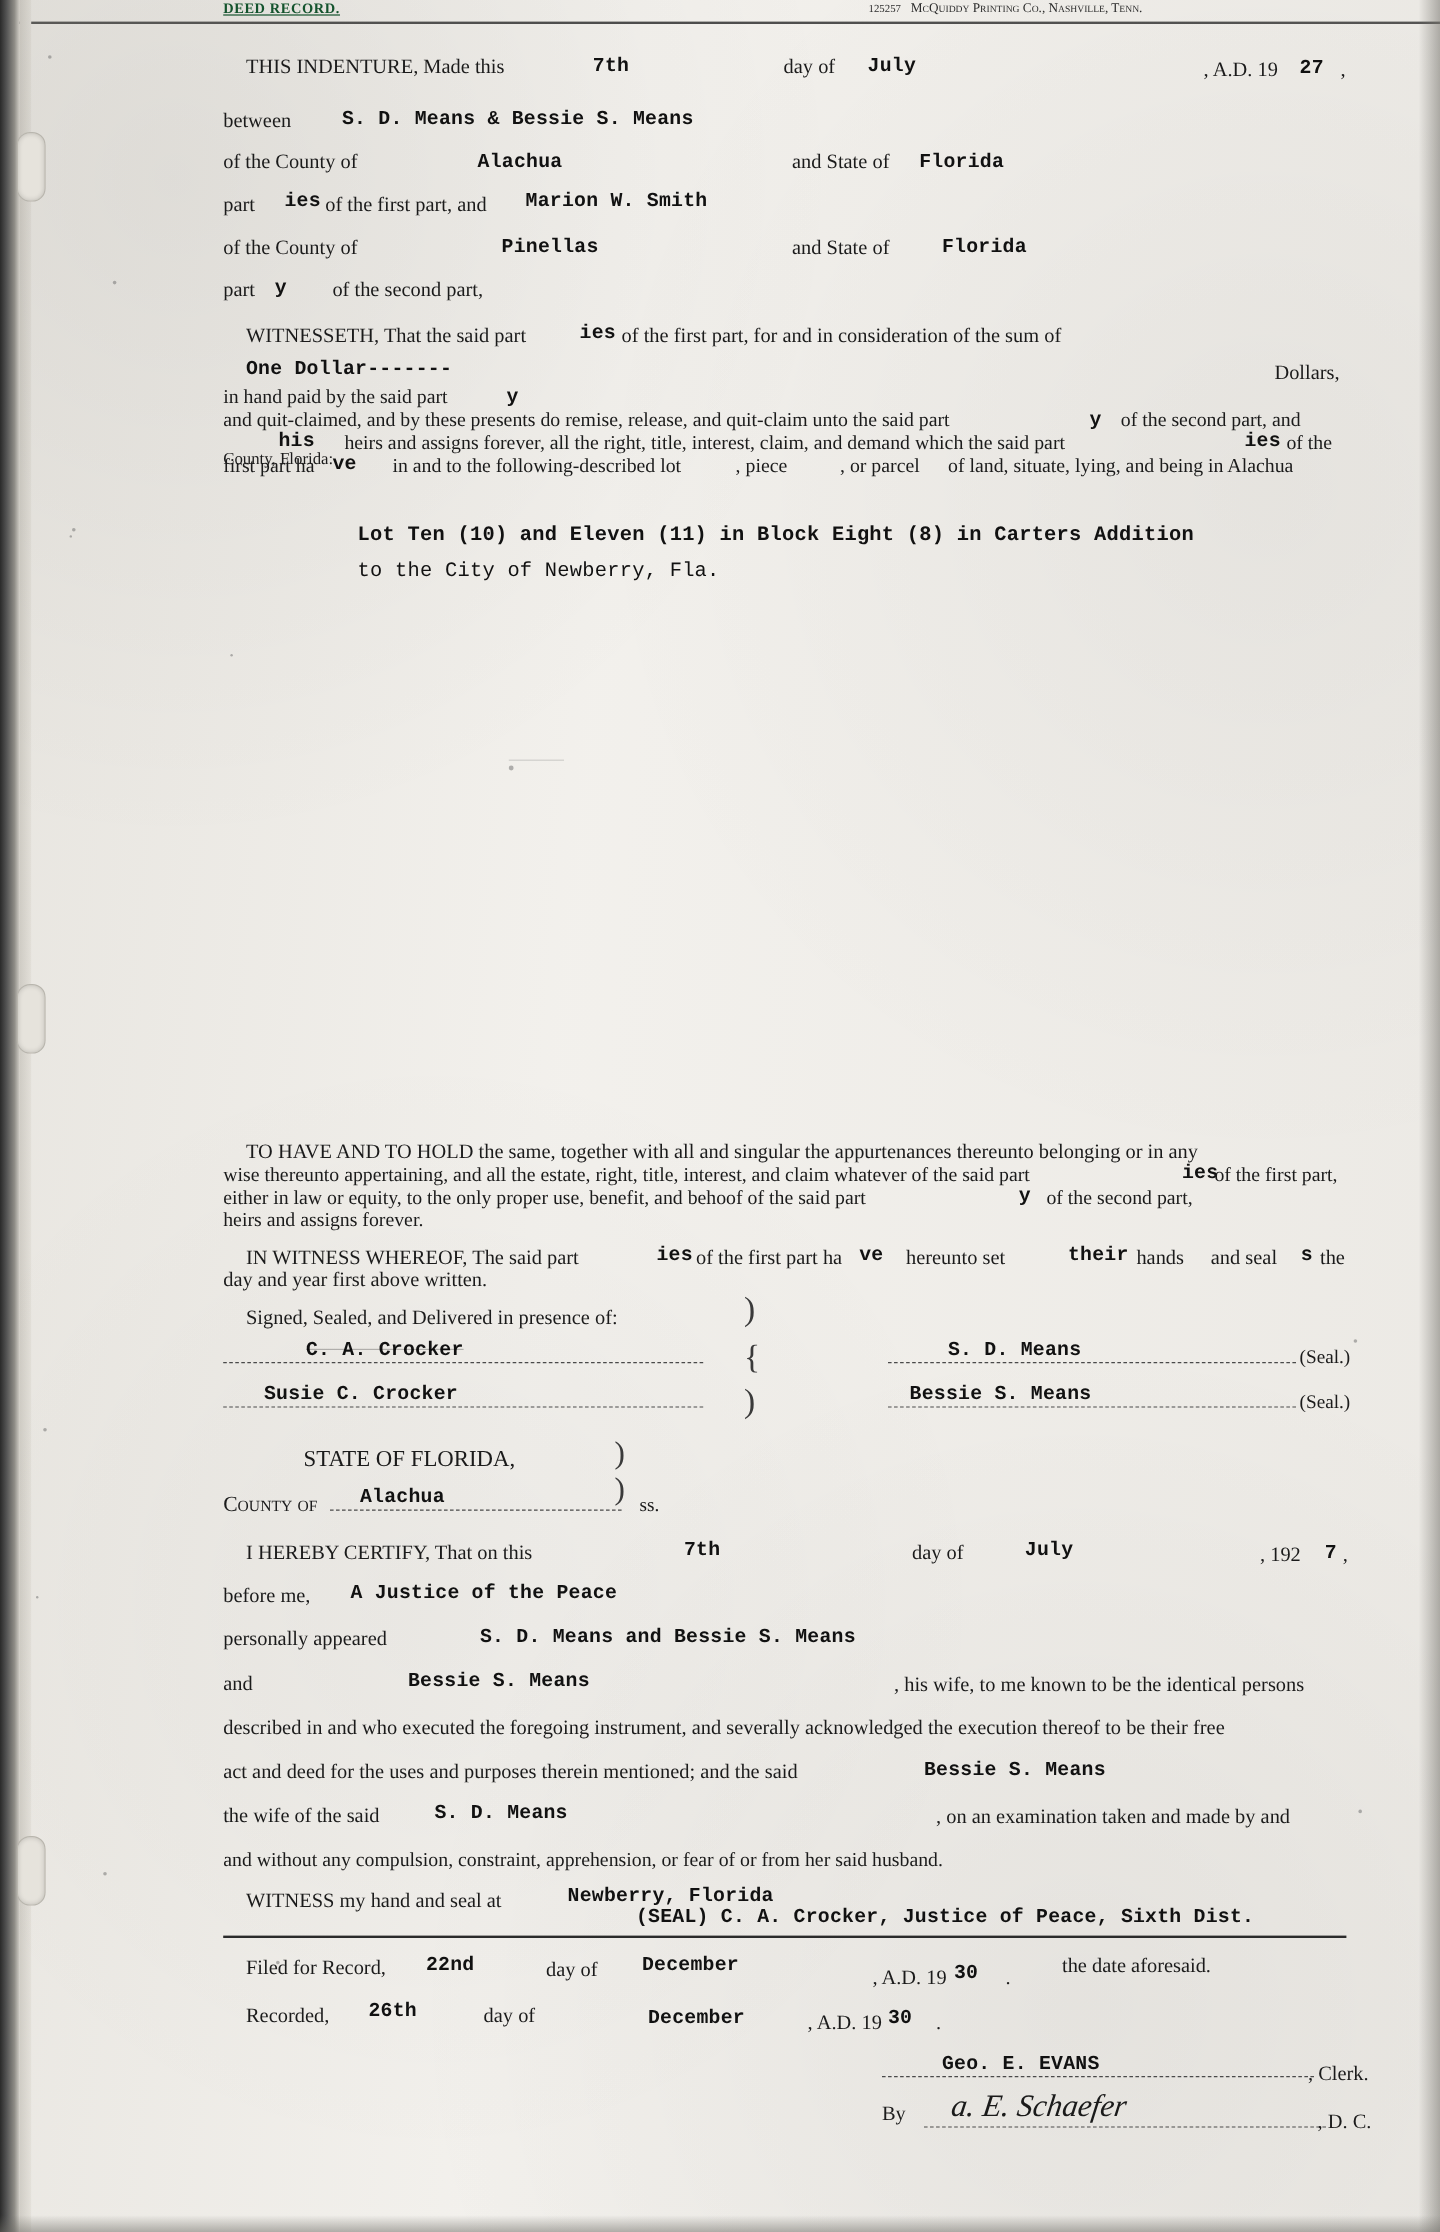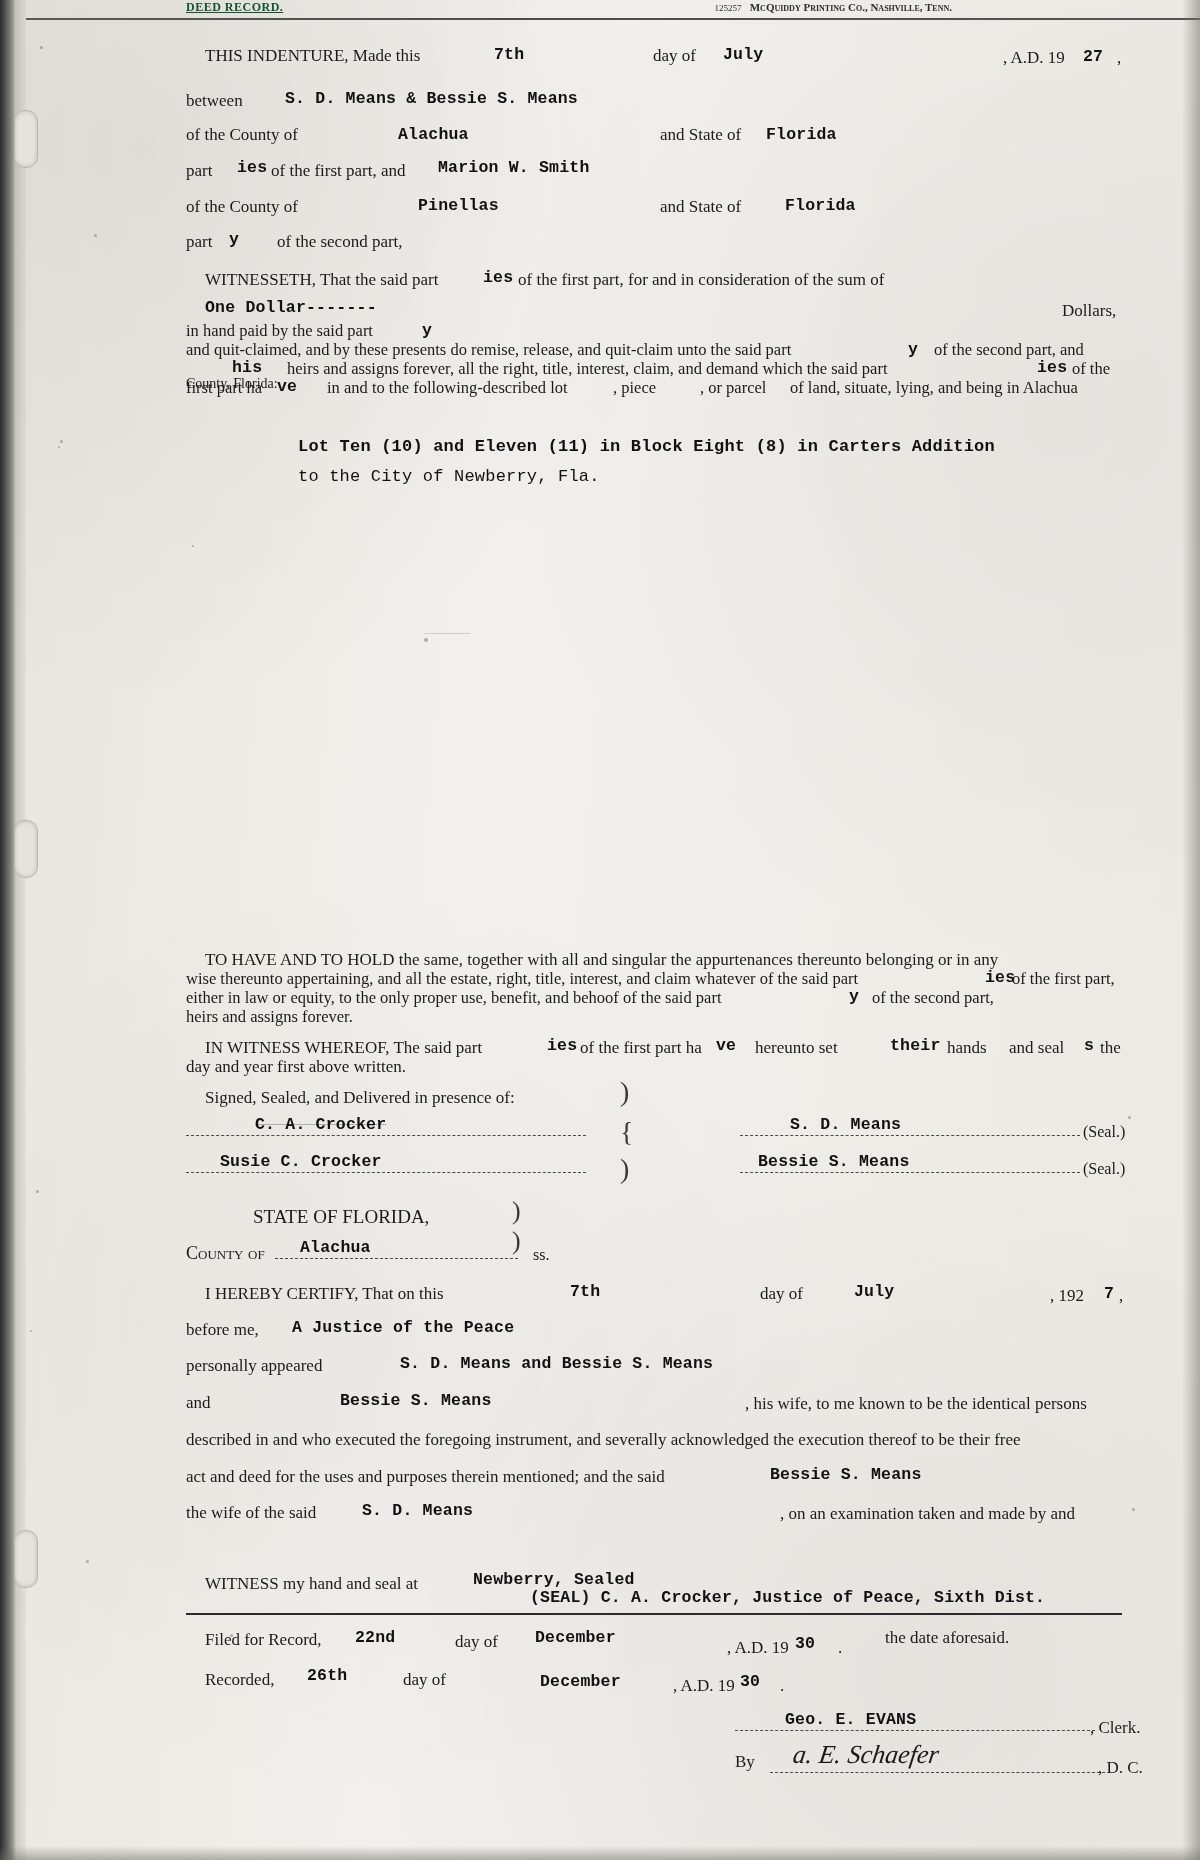--- a/index.html
+++ b/index.html
@@ -172,21 +172,21 @@
   <div class="edge-right"></div>
   <div class="edge-bottom"></div>
 
   <div class="hole h1"></div>
   <div class="hole h2"></div>
   <div class="hole h3"></div>
 
   <div class="hdr-left">DEED RECORD.</div>
   <div class="hdr-right">
     <span class="num">125257</span>
-    &nbsp;&nbsp;<span class="smallcaps" style="font-weight:bold">McQuiddy Printing Co., Nashville, Tenn.</span>
+    &nbsp;&nbsp;<span class="smallcaps" style="font-weight:normal">McQuiddy Printing Co., Nashville, Tenn.</span>
   </div>
 
   <div class="speck" style="left:40px;top:46px;width:3px;height:3px"></div>
   <div class="speck" style="left:94px;top:234px;width:3px;height:3px"></div>
   <div class="speck" style="left:60px;top:440px;width:3px;height:3px"></div>
   <div class="speck" style="left:58px;top:446px;width:2px;height:2px"></div>
   <div class="speck" style="left:192px;top:545px;width:2px;height:2px"></div>
   <div class="speck" style="left:424px;top:633px;width:46px;height:1px;border-radius:0;opacity:.25"></div>
   <div class="speck" style="left:424px;top:638px;width:4px;height:4px"></div>
   <div class="speck" style="left:36px;top:1190px;width:3px;height:3px"></div>
@@ -327,23 +327,24 @@
     <span class="t" style="left:745px;top:1394px">, his wife, to me known to be the identical persons</span>
 
     <span class="t" style="left:186px;top:1430px">described in and who executed the foregoing instrument, and severally acknowledged the execution thereof to be their free</span>
 
     <span class="t" style="left:186px;top:1467px">act and deed for the uses and purposes therein mentioned; and the said</span>
     <span class="tw" style="left:770px;top:1465px;font-weight:bold">Bessie S. Means</span>
 
     <span class="t" style="left:186px;top:1503px">the wife of the said</span>
     <span class="tw" style="left:362px;top:1501px;font-weight:bold">S. D. Means</span>
     <span class="t" style="left:780px;top:1504px">, on an examination taken and made by and</span>
+    <span class="t" style="left:186px;top:1541px;font-size:16.5px">and without any compulsion, constraint, apprehension, or fear of or from her said husband.</span>
 
     <span class="t" style="left:205px;top:1574px">WITNESS my hand and seal at</span>
-    <span class="tw" style="left:473px;top:1570px;font-weight:bold">Newberry, Sealed</span>
+    <span class="tw" style="left:473px;top:1570px;font-weight:bold">Newberry, Florida</span>
     <span class="t" style="left:885px;top:1628px">the date aforesaid.</span>
     <span class="tw" style="left:530px;top:1588px;font-weight:bold">(SEAL) C. A. Crocker, Justice of Peace, Sixth Dist.</span>
 
     <div class="thickrule" style="left:186px;top:1613px;width:936px"></div>
 
     <span class="t" style="left:205px;top:1630px">Filed for Record,</span>
     <span class="tw" style="left:355px;top:1628px;font-weight:bold">22nd</span>
     <span class="t" style="left:455px;top:1632px">day of</span>
     <span class="tw" style="left:535px;top:1628px;font-weight:bold">December</span>
     <span class="t" style="left:727px;top:1638px">, A.D. 19</span>

